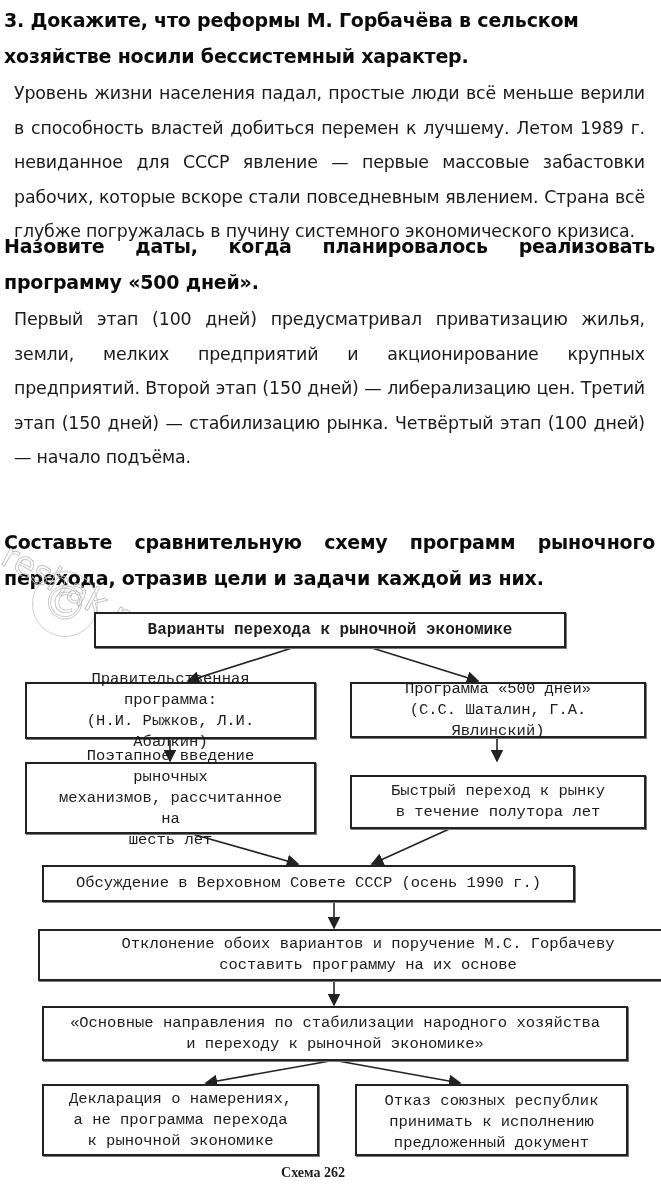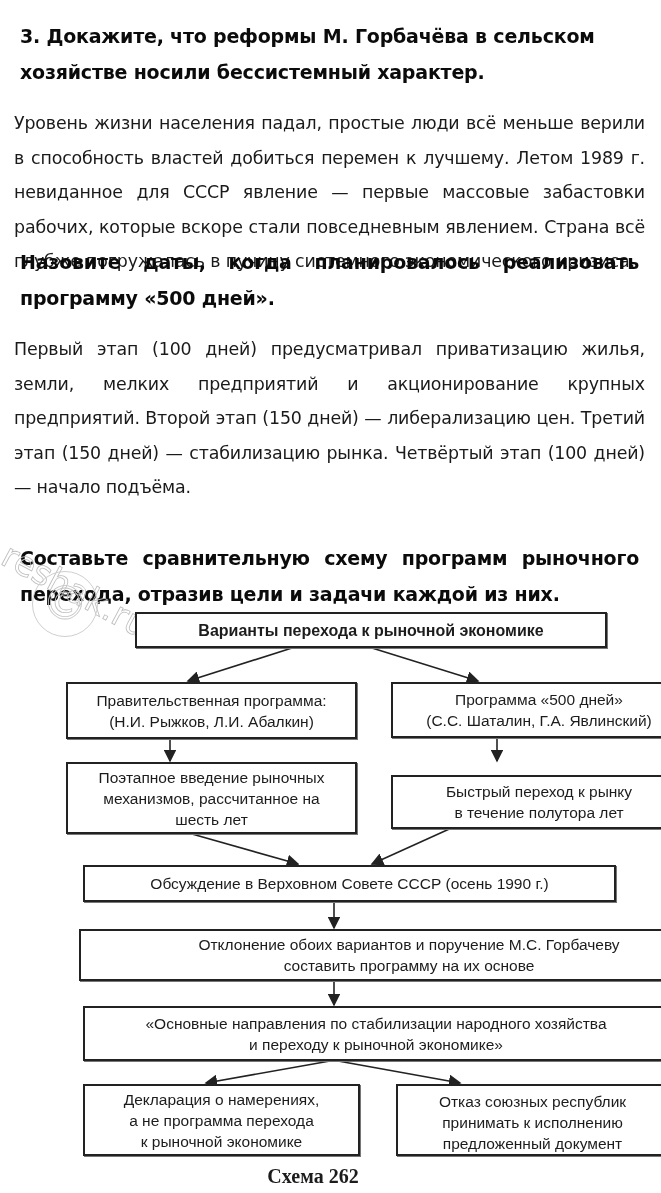--- a/index.html
+++ b/index.html
@@ -4,45 +4,44 @@
   <style>
     html, body { margin: 0; padding: 0; background: #ffffff; }
     body {
       width: 661px; height: 1193px; position: relative; overflow: hidden;
       color: #111111;
       font-family: "DejaVu Sans", sans-serif;
     }
     .text-block { position: absolute; left: 4px; right: 6px; }
     .heading {
       font-weight: bold; font-size: 19px; line-height: 36px;
-      letter-spacing: -0.2px; margin: 16px; color: #0b0b0b;
+      letter-spacing: -0.2px; margin: 0; color: #0b0b0b;
     }
     .para {
       font-size: 17.4px; line-height: 34.5px; margin: 10px;
       text-align: justify; text-align-last: left; color: #1a1a1a;
       letter-spacing: -0.15px;
     }
     .heading.justify { text-align: justify; text-align-last: left; }
 
     
     .diagram { position: absolute; left: 0; top: 0; width: 661px; height: 1193px; pointer-events: none; }
     .box {
       position: absolute; border: 2px solid #222; box-sizing: border-box;
       background: #fff; display: flex; align-items: center; justify-content: center;
-      text-align: center; font-family: Liberation Sans, sans-serif;
+      text-align: center; font-family: Liberation Mono, monospace;
       font-size: 15.5px; line-height: 21px; color: #1c1c1c; padding: 0 20px;
       box-shadow: 1px 1px 0 #777;
-      margin-left: 41px;
     }
     .box span { white-space: pre-line; }
     .box.title { font-weight: bold; font-size: 16px; }
     .caption {
       position: absolute; left: 0; width: 626px; top: 1165px;
       text-align: center; font-family: "Liberation Serif", serif;
-      font-weight: bold; font-size: 20px; color: #1c1c1c;
+      font-weight: bold; font-size: 14px; color: #1c1c1c;
     }
     svg.arrows { position: absolute; left: 0; top: 0; }
 
     
     .watermark { position: absolute; left: 10px; top: 535px; width: 170px; height: 120px; }
     .wm-text {
       position: absolute; left: 4px; top: 0;
       font-family: "DejaVu Sans", sans-serif; font-size: 34px;
       color: transparent; -webkit-text-stroke: 0.8px #bdbdbd;
       transform: rotate(28deg); transform-origin: 0 0; white-space: nowrap;

